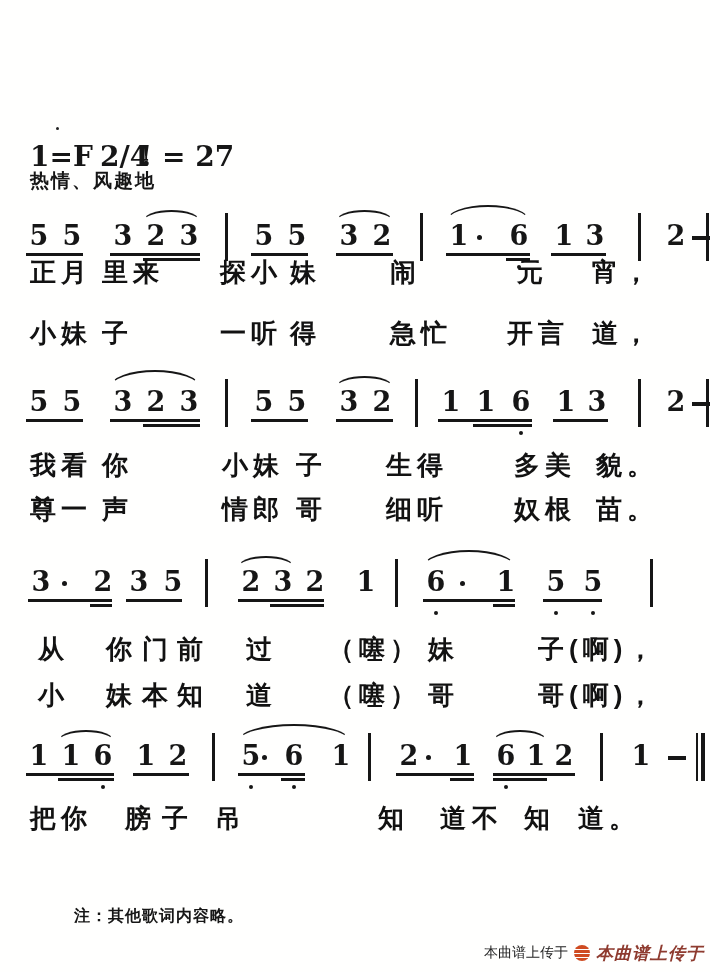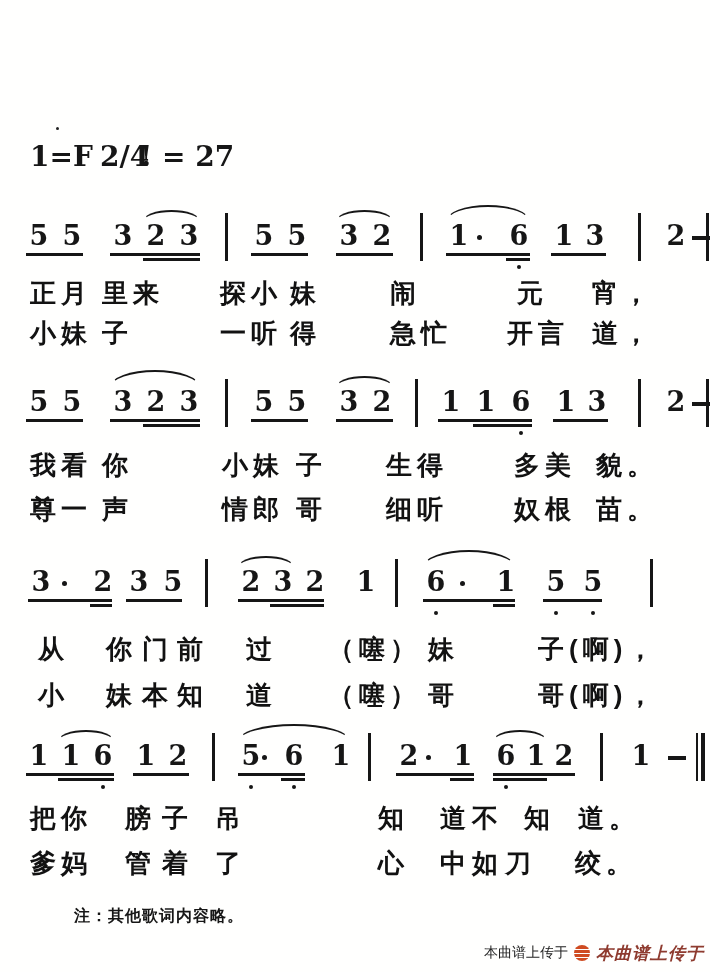--- a/index.html
+++ b/index.html
@@ -68,20 +68,21 @@
 </head>
 <body>
 
 <div class="page" id="score">
   <div class="speck"></div>
   <div class="keyline">
     <span class="key-sig">1=F</span>
     <span class="meter">2/4</span>
     <span class="tempo">! = 27</span>
   </div>
+  <div class="expression">热情、风趣地</div>
 
   <div class="footnote">注：其他歌词内容略。</div>
   <div class="watermark">
     <span class="wm-prefix">本曲谱上传于</span>
     <span class="wm-logo"></span>
     <span class="wm-site">本曲谱上传于</span>
   </div>
 <div class="system" style="top: 222px;">
       <div class="note" style="left: 28px;">5</div>
       <div class="note" style="left: 61px;">5</div>
@@ -109,21 +110,21 @@
       <div class="beam l1" style="left: 251px; width: 57px;"></div>
       <div class="beam l1" style="left: 336px; width: 57px;"></div>
       <div class="beam l1" style="left: 446px; width: 84px;"></div>
       <div class="beam l2" style="left: 506px; width: 24px;"></div>
       <div class="beam l1" style="left: 551px; width: 55px;"></div>
       <div class="octdot" style="left: 517px;"></div>
       <div class="slur" style="left: 143px; width: 55px; height: 9px; top: -12px;"></div>
       <div class="slur" style="left: 336px; width: 55px; height: 9px; top: -12px;"></div>
       <div class="slur" style="left: 446px; width: 82px; height: 14px; top: -17px;"></div>
     </div>
-    <div class="lyricrow" style="top: 276px; font-family: Liberation Mono, monospace;">
+    <div class="lyricrow" style="top: 255px; font-family: Liberation Mono, monospace;">
       <div class="lyric" style="left: 30px;">正月</div>
       <div class="lyric" style="left: 102px;">里来</div>
       <div class="lyric" style="left: 220px;">探小</div>
       <div class="lyric" style="left: 290px;">妹</div>
       <div class="lyric" style="left: 390px;">闹</div>
       <div class="lyric" style="left: 517px;">元</div>
       <div class="lyric" style="left: 592px;">宵，</div>
     </div>
     <div class="lyricrow" style="top: 316px;">
       <div class="lyric" style="left: 30px;">小妹</div>
@@ -281,24 +282,13 @@
       <div class="lyric" style="left: 30px;">把你</div>
       <div class="lyric" style="left: 125px;">膀</div>
       <div class="lyric" style="left: 162px;">子</div>
       <div class="lyric" style="left: 215px;">吊</div>
       <div class="lyric" style="left: 378px;">知</div>
       <div class="lyric" style="left: 440px;">道</div>
       <div class="lyric" style="left: 472px;">不</div>
       <div class="lyric" style="left: 524px;">知</div>
       <div class="lyric" style="left: 578px;">道。</div>
     </div>
-    <div class="lyricrow" style="top: 846px;">
-      <div class="lyric" style="left: 30px;">爹妈</div>
-      <div class="lyric" style="left: 125px;">管</div>
-      <div class="lyric" style="left: 162px;">着</div>
-      <div class="lyric" style="left: 215px;">了</div>
-      <div class="lyric" style="left: 378px;">心</div>
-      <div class="lyric" style="left: 440px;">中</div>
-      <div class="lyric" style="left: 472px;">如</div>
-      <div class="lyric" style="left: 505px;">刀</div>
-      <div class="lyric" style="left: 575px;">绞。</div>
-    </div>
   </div>
 
 </body></html>

